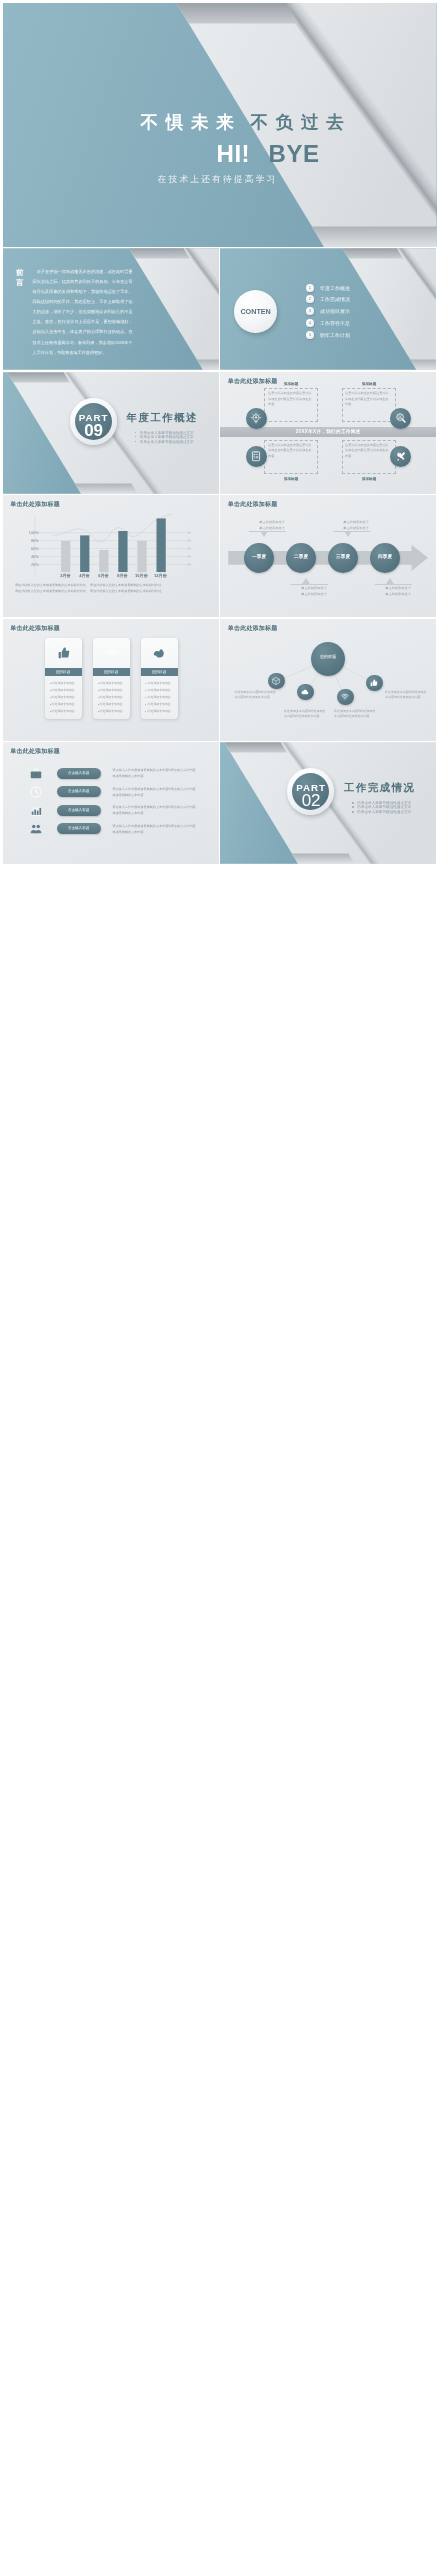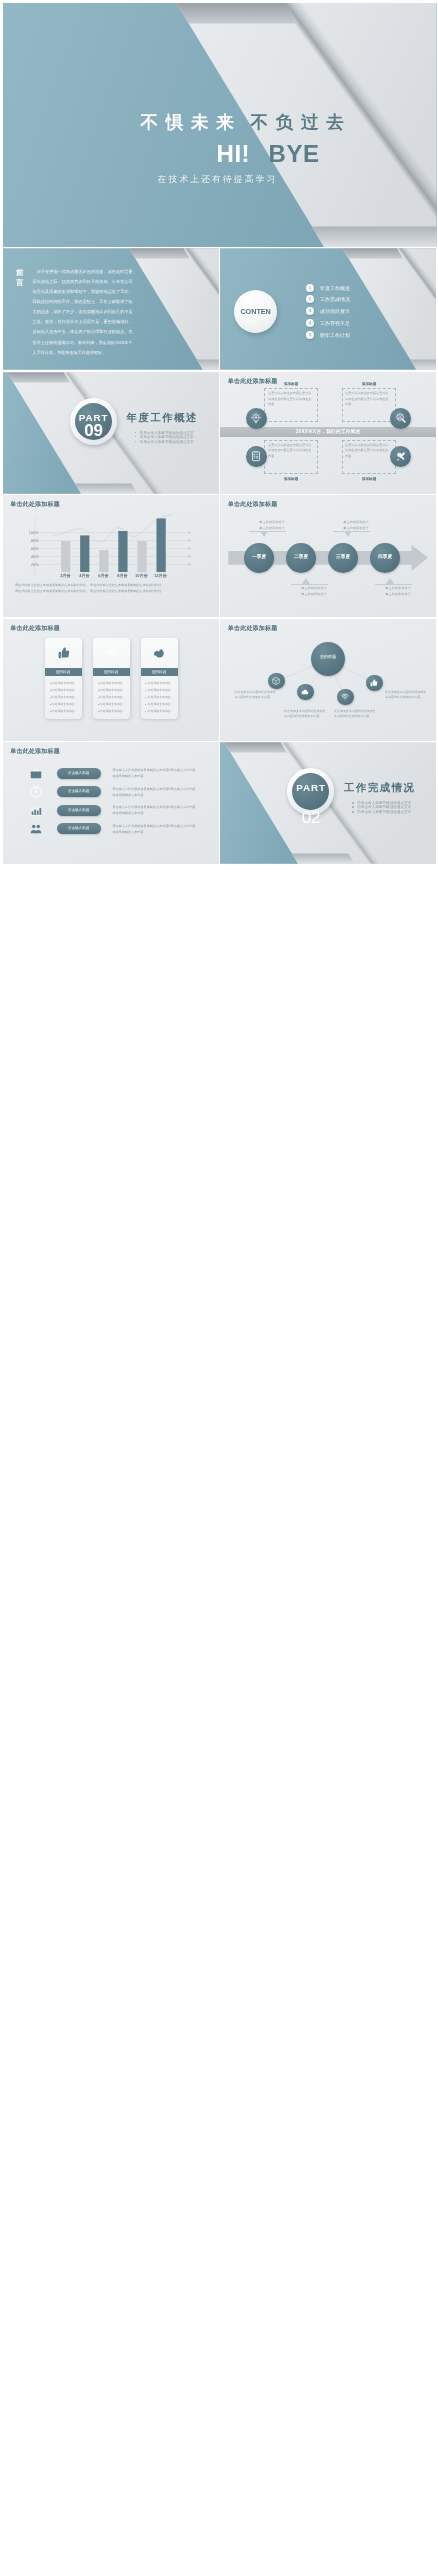--- a/index.html
+++ b/index.html
@@ -531,21 +531,21 @@
 <polygon points="0,0 8,0 151.96,236 0,236" fill="url(#ptp1)"></polygon>
 <g transform="skewX(36.1)">
             <rect x="118" y="0" width="22" height="236" fill="url(#pstp1)"></rect>
           </g>
 <polygon points="8,0 118,0 130.2,20 20.2,20" fill="url(#psp1)"></polygon>
 <polygon points="139.76000000000002,216 249.76,216 261.96000000000004,236 151.96,236" fill="url(#ps2p1)"></polygon>
 </svg>
         <div style="position:absolute;left:67px;top:26px;width:47px;height:47px;border-radius:50%;background:linear-gradient(150deg,#ffffff 10%,#f0f2f3 55%,#dfe3e5 100%);box-shadow:1px 2.1px 4.1px rgba(60,80,92,.32);"></div>
         <div style="position:absolute;left:72px;top:31px;width:37px;height:37px;border-radius:50%;background:radial-gradient(circle at 34% 26%,#6d8d99 0%,#5c7b87 50%,#4c6875 100%);"></div>
         <div class="tx c" style="left:72px;top:40px;width:38px;font-size:9.8px;font-weight:bold;color:#ffffff;letter-spacing:0.9px;">PART</div>
-        <div class="tx c" style="left:72px;top:50px;width:38px;font-size:17px;font-weight:normal;color:#ffffff;letter-spacing:0px;line-height:1;margin-top:17px;">02</div>
+        <div class="tx c" style="left:72px;top:50px;width:38px;font-size:17px;font-weight:normal;color:#ffffff;letter-spacing:0px;line-height:1;">02</div>
         <div class="tx" style="left:124px;top:39px;font-size:10.3px;font-weight:bold;color:#4e6f7c;letter-spacing:1.6px;">工作完成情况</div>
         <div style="position:absolute;left:132px;top:59px;">
 <span style="position:absolute;left:0;top:1.3px;width:1.5px;height:1.5px;background:#a7b6bd;"></span>
 <span style="position:absolute;left:5.2px;top:0;font-size:3.6px;color:#8a98a3;white-space:nowrap;letter-spacing:0px;">请单击录入本章节概括性描述文字</span>
 </div>
         <div style="position:absolute;left:132px;top:63px;">
 <span style="position:absolute;left:0;top:1.3px;width:1.5px;height:1.5px;background:#a7b6bd;"></span>
 <span style="position:absolute;left:5.2px;top:0;font-size:3.6px;color:#8a98a3;white-space:nowrap;letter-spacing:0px;">请单击录入本章节概括性描述文字</span>
 </div>
         <div style="position:absolute;left:132px;top:68px;">

